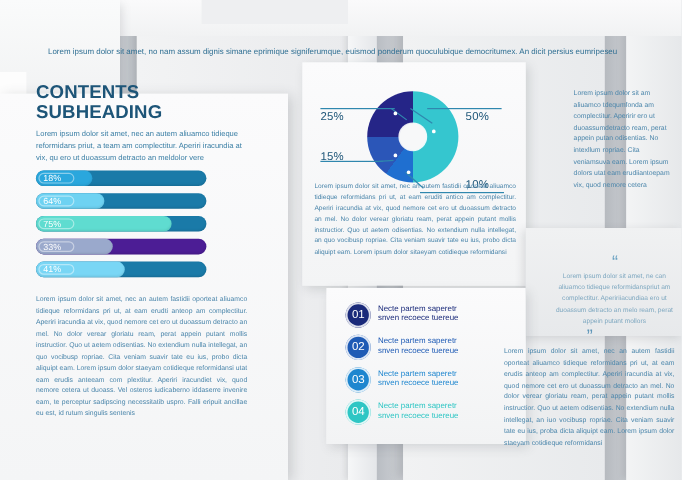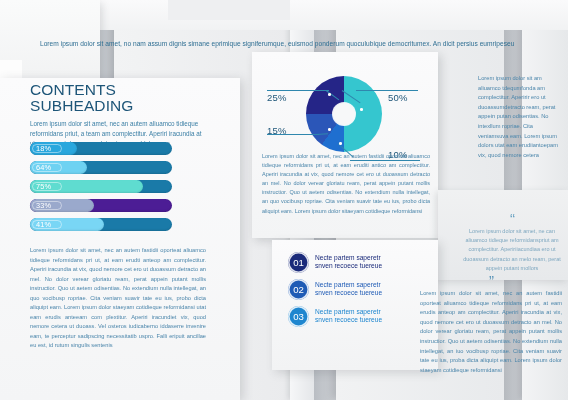--- a/index.html
+++ b/index.html
@@ -37,21 +37,21 @@
   .headline{
     position:absolute;left:40px;top:40px;width:510px;
     font-size:6.6px;letter-spacing:.02px;color:#2f6f93;
     white-space:nowrap;
   }
 
   
   .lcol{position:absolute;left:30px;top:70px;width:178px;}
   .subhead{
     font-size:15.5px;letter-spacing:.1px;color:#1d5578;
-    font-weight:400;line-height:1;margin:12px 0 6px 0;
+    font-weight:700;line-height:1;margin:0 0 6px 0;
   }
   .lead{font-size:6.3px;line-height:10.2px;color:#3b7fa5;margin:0;}
 
   
   .bars{position:absolute;left:30px;top:142px;width:142px;}
   .bar{position:relative;height:13px;margin-bottom:6px;border-radius:7px;
        background:#1a7aa8;box-shadow:inset 0 -1px 2px rgba(0,0,0,.12);text-align:right;}
   .bar .fill{position:absolute;left:0;top:0;bottom:0;border-radius:7px;}
   .bar .pct{
     position:absolute;left:6px;top:0;height:13px;line-height:13px;
@@ -197,20 +197,27 @@
         <div>snven recoece tuereue</div>
       </div>
     </div>
     <div class="nitem">
       <div class="ncircle" style="background: rgb(30, 134, 207);">03</div>
       <div class="ntext" style="color: rgb(30, 134, 207);">
         <div>Necte partem saperetr</div>
         <div>snven recoece tuereue</div>
       </div>
     </div>
+    <div class="nitem">
+      <div class="ncircle" style="background: rgb(46, 198, 196);">04</div>
+      <div class="ntext" style="color: rgb(46, 198, 196);">
+        <div>Necte partem saperetr</div>
+        <div>snven recoece tuereue</div>
+      </div>
+    </div>
   </div>
 
   <div class="rtop">Lorem ipsum dolor sit am aliuamco tdequmfonda am complectitur. Aperirir ero ut duoassumdetracto ream, perat appein putan odisentias. No intexllum ropriae. Cita veniamsuva eam. Lorem ipsum dolors utat eam erudiiantoepam vix, quod nemore cetera</div>
 
   <div class="quote">
     <div class="qmark">“</div>
     <div class="qbody">Lorem ipsum dolor sit amet, ne can aliuamco tidieque reformidanspriut am complectitur. Apeririiacundiaa ero ut duoassum detracto an melo ream, perat appein putant mollors</div>
   </div>
 
   <div class="rbottom">

